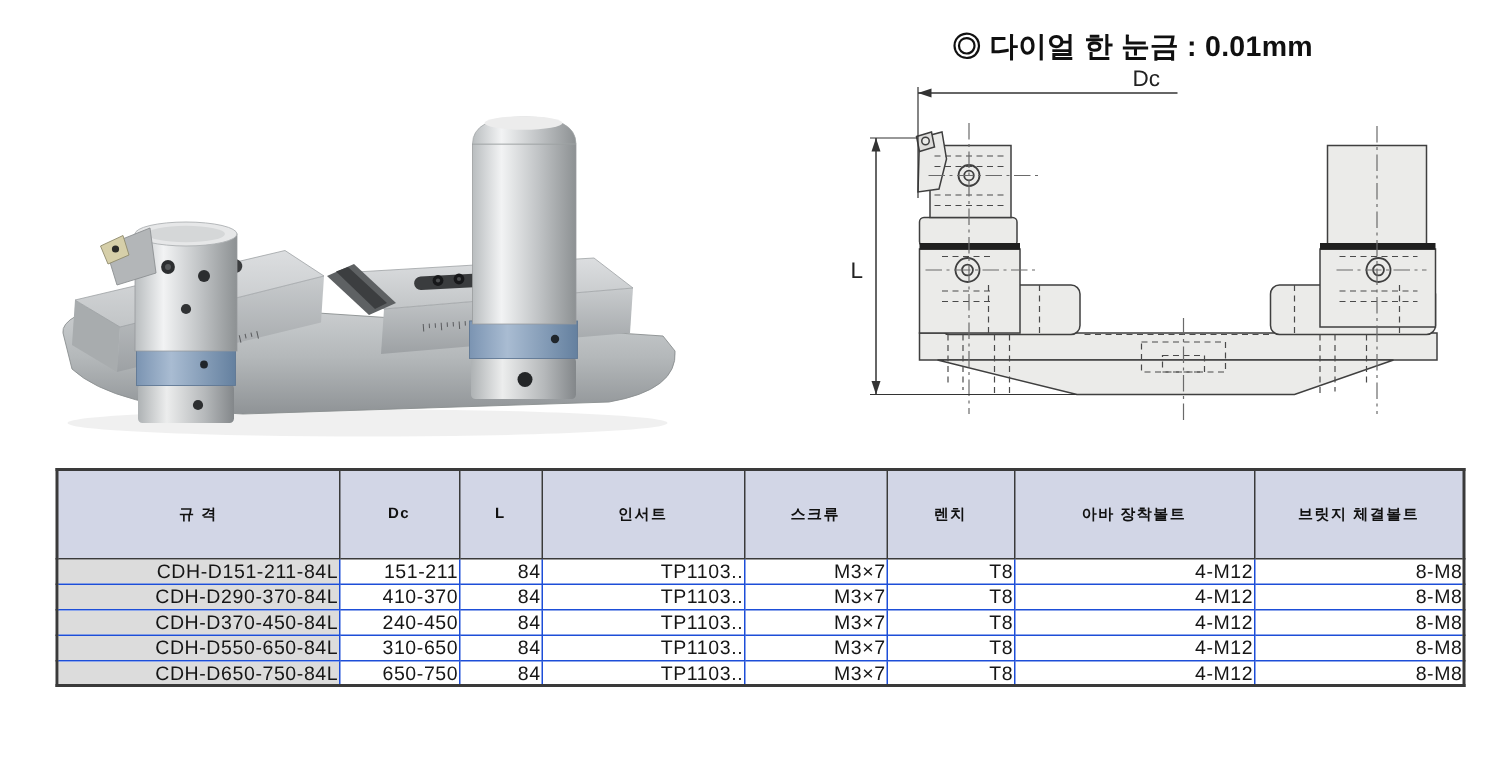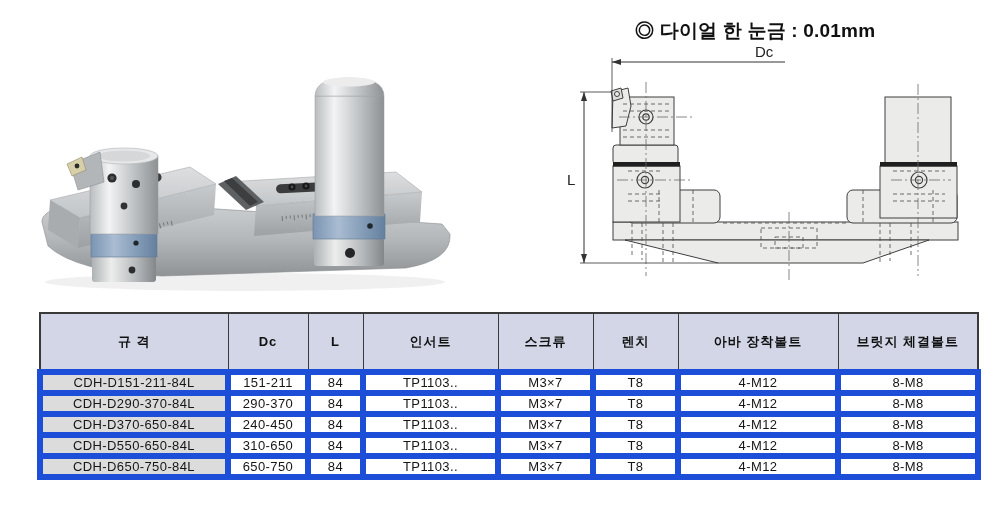--- a/index.html
+++ b/index.html
@@ -18,24 +18,24 @@
   .drawing-wrap { position:absolute; left:533px; top:44px;  width:467px; height:252px; }
   svg { display:block; }
 
   
   .tbl-wrap { position:absolute; left:37px; top:312px; width:938px; }
   table { border-collapse:collapse; table-layout:fixed; width:938px;
           border:2px solid #3a3a3a; }
   col.w0{width:188px} col.w1{width:80px} col.w2{width:55px} col.w3{width:135px}
   col.w4{width:95px}  col.w5{width:85px} col.w6{width:160px} col.w7{width:140px}
   th { height:59px; background:#d2d6e6; border:1px solid #3a3a3a;
-       font-size:13px; font-weight:bold; color:#111; text-align:center;
+       font-size:10px; font-weight:bold; color:#111; text-align:center;
        letter-spacing:1px; }
-  td { height:17px; border:6px solid #1d4ed8; background:#ffffff;
-       font-size:13px; color:#161616; text-align:center; letter-spacing:0.4px;
+  td { height:17px; border:1px solid #1d4ed8; background:#ffffff;
+       font-size:13px; color:#161616; text-align:right; letter-spacing:0.4px;
        white-space:nowrap; overflow:hidden; }
   td.c0 { background:#dcdcdc; }
 </style>
 </head>
 <body>
 
 <div class="page">
 
   <div class="spec-title" id="spec-right">◎ 다이얼 한 눈금 : 0.01mm</div>
 
@@ -249,30 +249,30 @@
             <td>151-211</td>
             <td>84</td>
             <td>TP1103..</td>
             <td>M3×7</td>
             <td>T8</td>
             <td>4-M12</td>
             <td>8-M8</td>
           </tr>
           <tr>
             <td class="c0">CDH-D290-370-84L</td>
-            <td>290-370</td>
-            <td>84</td>
-            <td>TP1103..</td>
-            <td>M3×7</td>
-            <td>T8</td>
-            <td>4-M12</td>
-            <td>8-M8</td>
-          </tr>
-          <tr>
-            <td class="c0">CDH-D370-650-84L</td>
+            <td>410-370</td>
+            <td>84</td>
+            <td>TP1103..</td>
+            <td>M3×7</td>
+            <td>T8</td>
+            <td>4-M12</td>
+            <td>8-M8</td>
+          </tr>
+          <tr>
+            <td class="c0">CDH-D370-450-84L</td>
             <td>240-450</td>
             <td>84</td>
             <td>TP1103..</td>
             <td>M3×7</td>
             <td>T8</td>
             <td>4-M12</td>
             <td>8-M8</td>
           </tr>
           <tr>
             <td class="c0">CDH-D550-650-84L</td>

